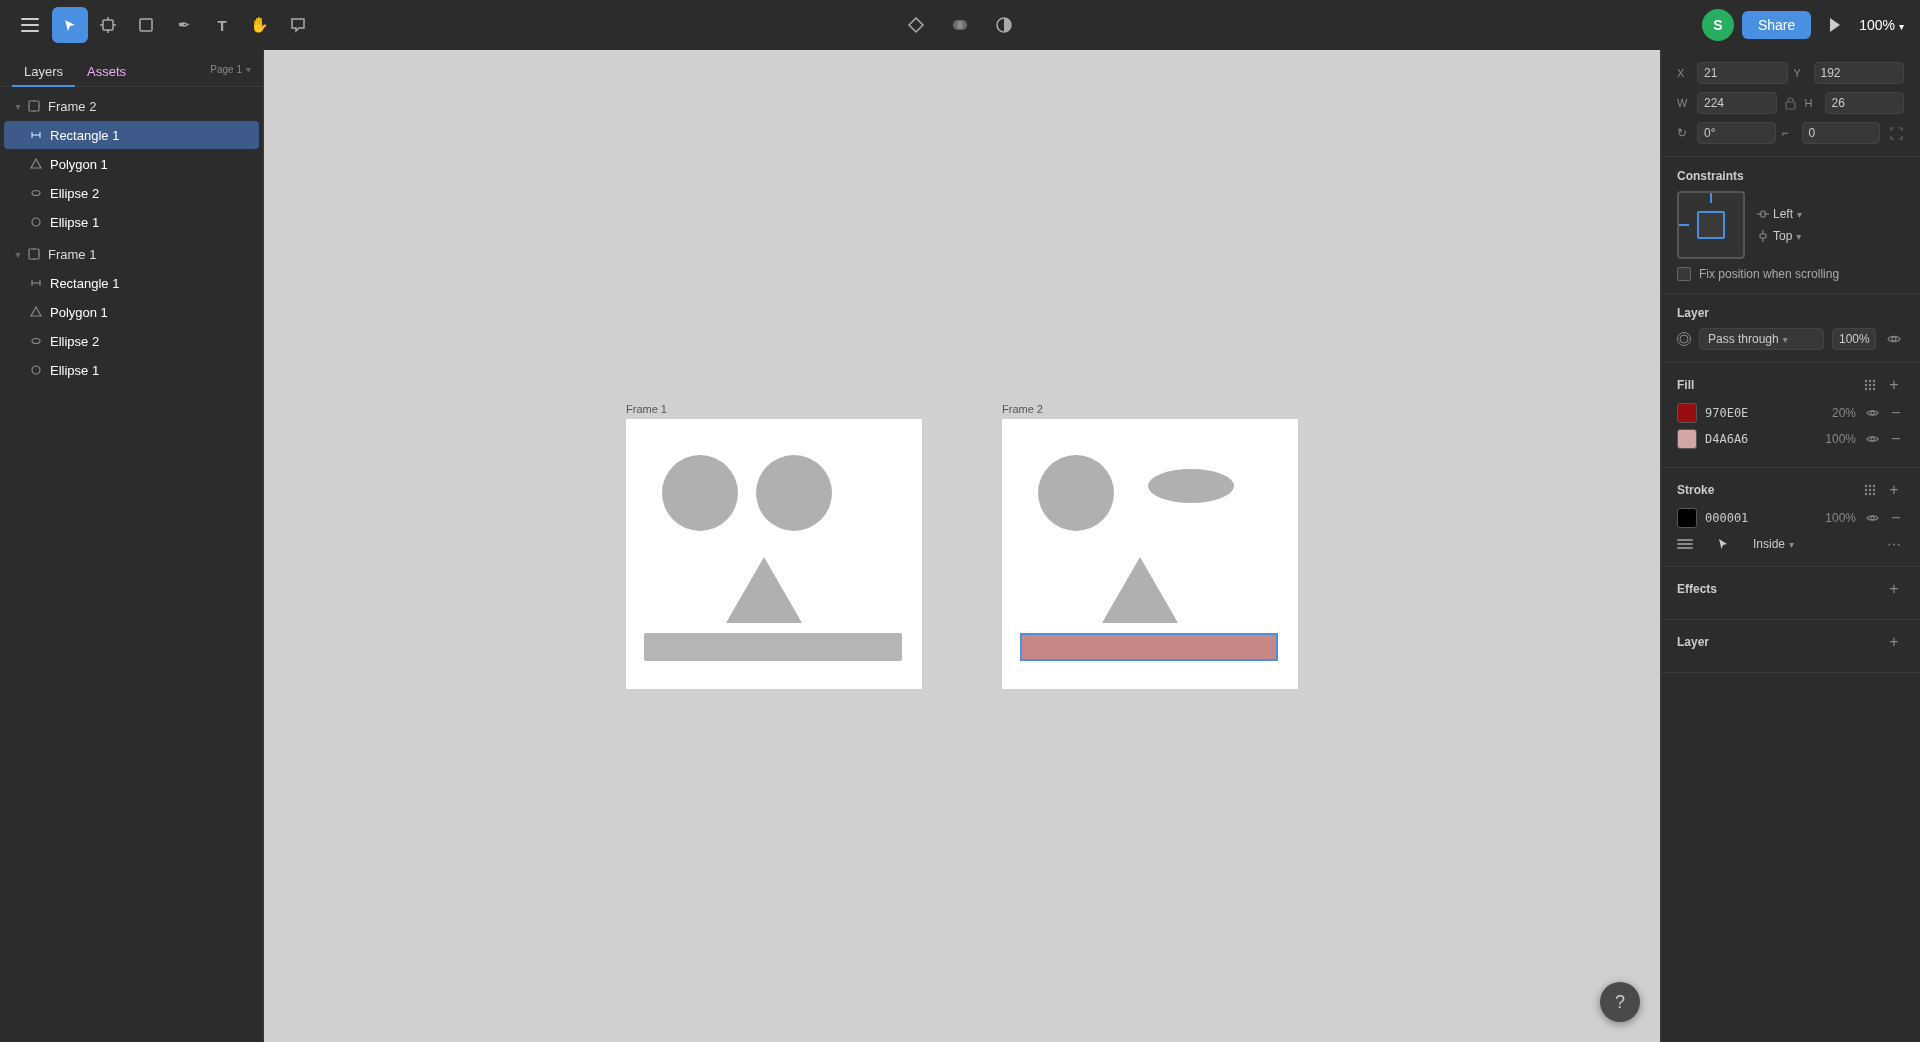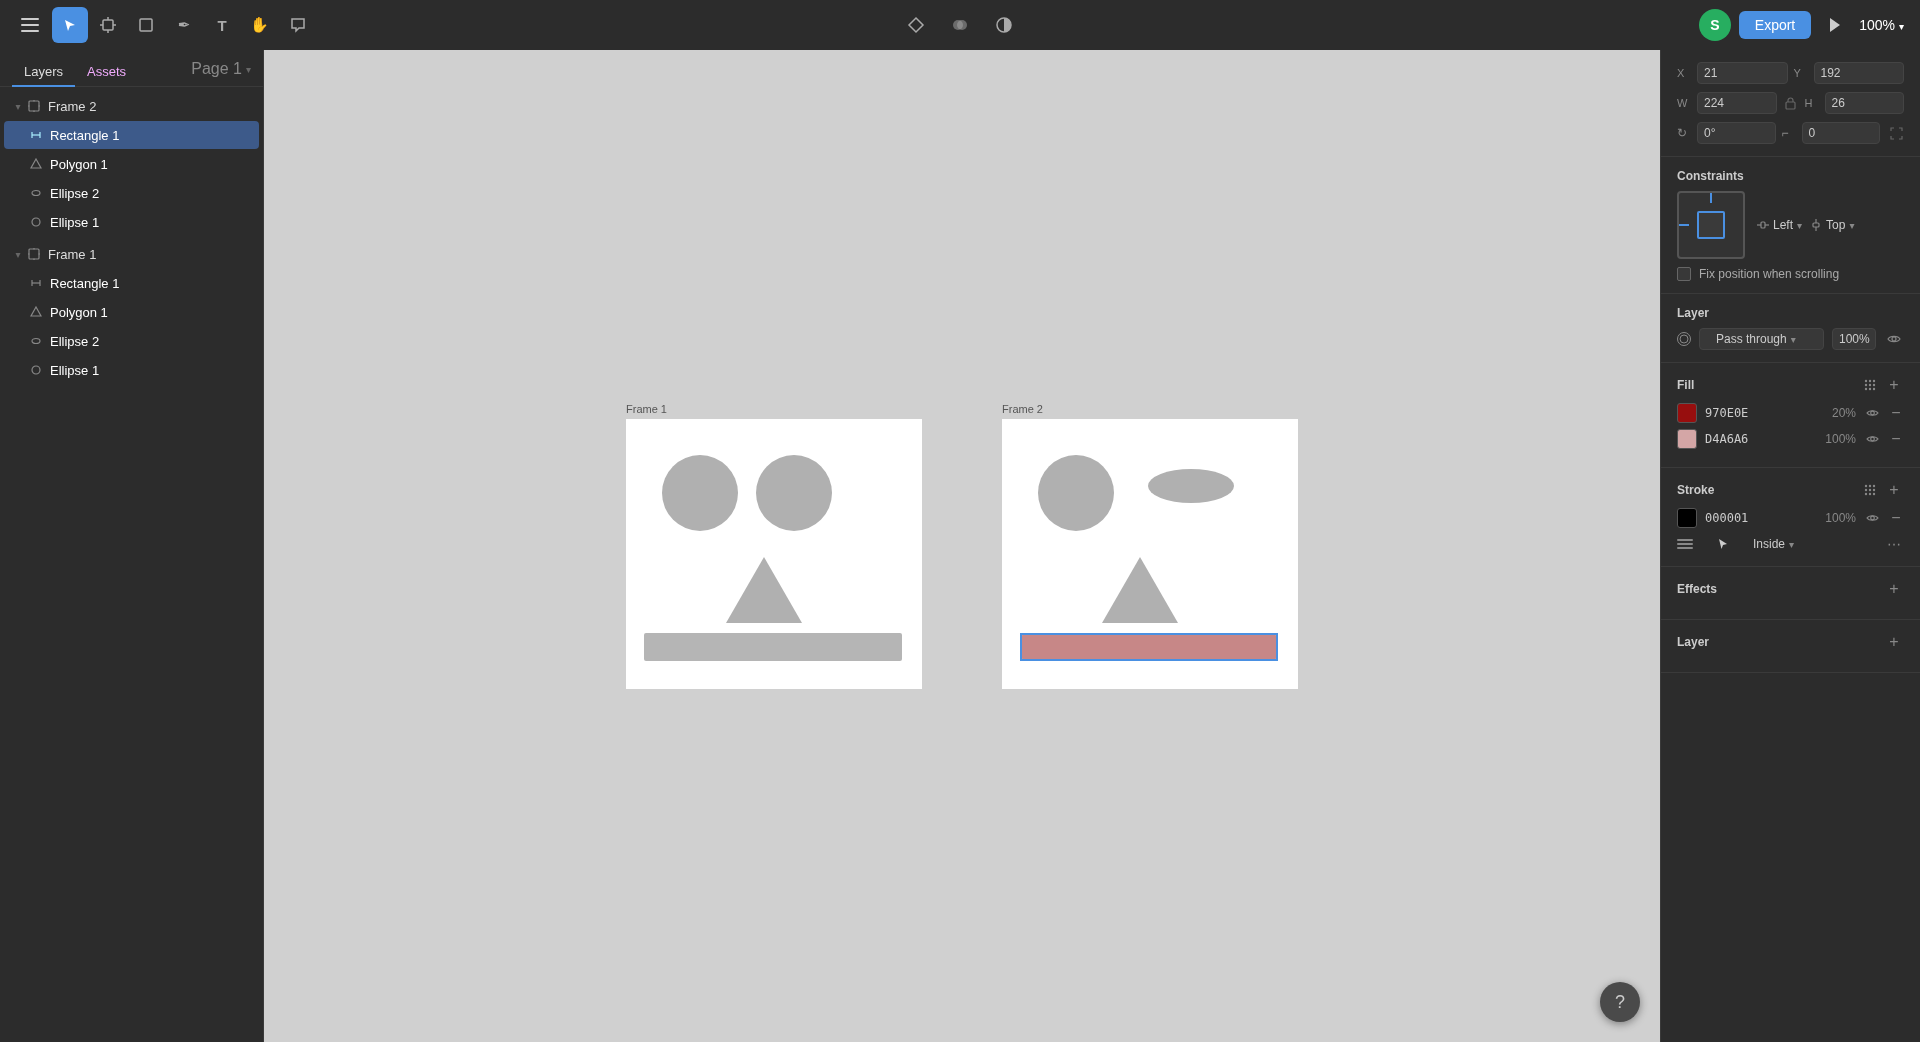--- a/index.html
+++ b/index.html
@@ -242,21 +242,21 @@
       display: flex; align-items: center; justify-content: center;
       background: #333;
     }
     .constraint-box-inner {
       width: 28px; height: 28px;
       border: 2px solid #4a90e2;
       background: #3a3a3a;
       border-radius: 2px;
     }
     .constraint-right-col {
-      display: flex; gap: 8px;
+      display: flex; flex-direction: column; gap: 8px;
     }
     .constraint-dropdown {
       display: flex; align-items: center; gap: 4px;
       font-size: 12px; color: #ccc;
     }
     .dropdown-arrow { color: #888; font-size: 10px; }
 
     
     .checkbox-row {
       display: flex; align-items: center; gap: 8px;
@@ -322,21 +322,21 @@
 
     
     .blend-row {
       display: flex; align-items: center; gap: 8px;
     }
     .blend-mode {
       display: flex; align-items: center; gap: 4px;
       background: #383838;
       border: 1px solid #444;
       border-radius: 4px;
-      padding: 3px 16px;
+      padding: 3px 8px;
       font-size: 12px; color: #ccc;
       cursor: pointer;
       flex: 1;
     }
     .blend-opacity {
       background: #383838;
       border: 1px solid #444;
       border-radius: 4px;
       padding: 3px 6px;
       font-size: 12px; color: #ccc;
@@ -433,40 +433,40 @@
         <circle cx="9" cy="9" r="7" fill="none" stroke="#aaa" stroke-width="1.5"></circle>
         <path d="M9 2a7 7 0 010 14z" fill="#aaa"></path>
       </svg>
     </div>
   </div>
 
   <div class="toolbar-right">
     <div class="avatar">
       <span>S</span>
     </div>
-    <button class="share-btn">Export</button>
+    <button class="share-btn">Share</button>
     <div class="play-btn">
       <svg width="14" height="16" viewBox="0 0 14 16" fill="#ccc">
           <path d="M2 1l10 7-10 7z"></path>
         </svg>
     </div>
     <div class="zoom-label">
       <span>100%</span>
       <span style="font-size:10px;">▾</span>
     </div>
   </div>
 </div>
 
 <div class="sidebar">
   <div class="sidebar-tabs">
     <div class="sidebar-tab active">Layers</div>
     <div class="sidebar-tab">Assets</div>
     <div style="flex:1"></div>
     <div style="display:flex;align-items:center;gap:4px;padding-bottom:6px;">
-      <span style="font-size:16px;color:#888;">Page 1</span>
+      <span style="font-size:10px;color:#888;">Page 1</span>
       <span style="font-size:10px;color:#666;">▾</span>
     </div>
   </div>
 
   <div style="padding: 4px 0;">
 
     <div class="layer-item frame-item">
       <span class="expand-icon">▾</span>
       <span class="layer-icon">
         <svg width="12" height="12" viewBox="0 0 12 12" fill="none" stroke="#888" stroke-width="1.2">

